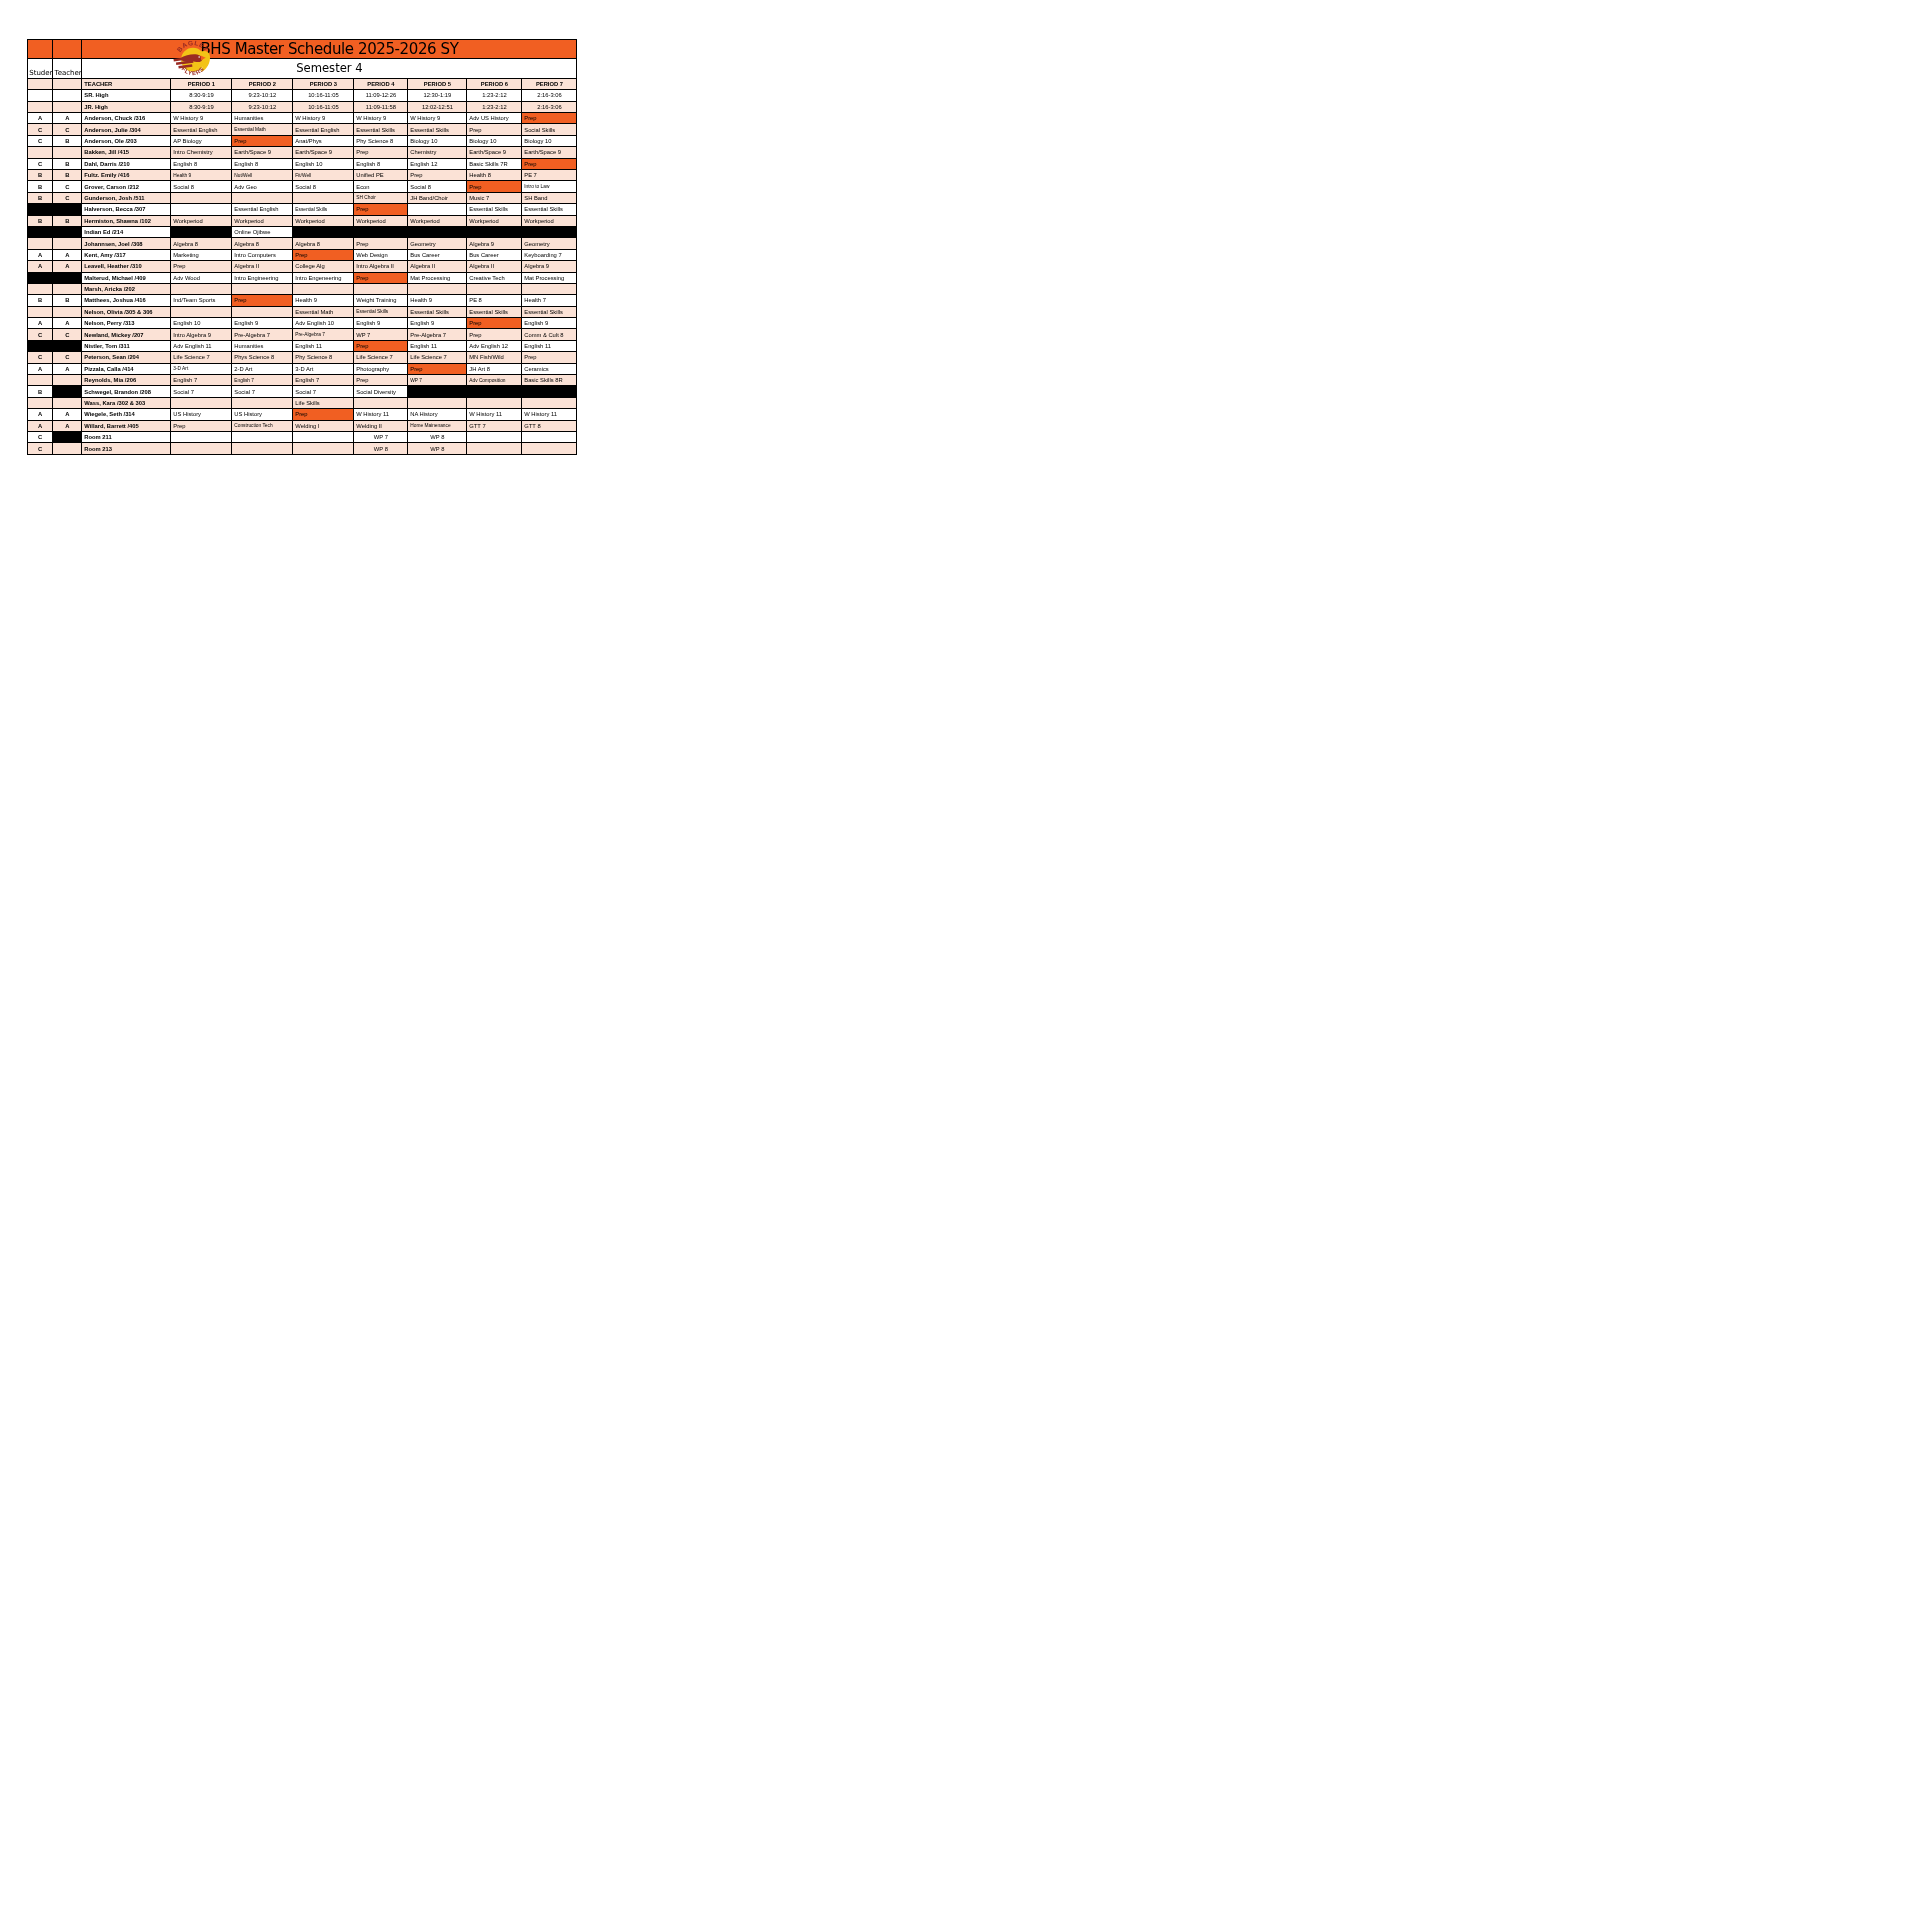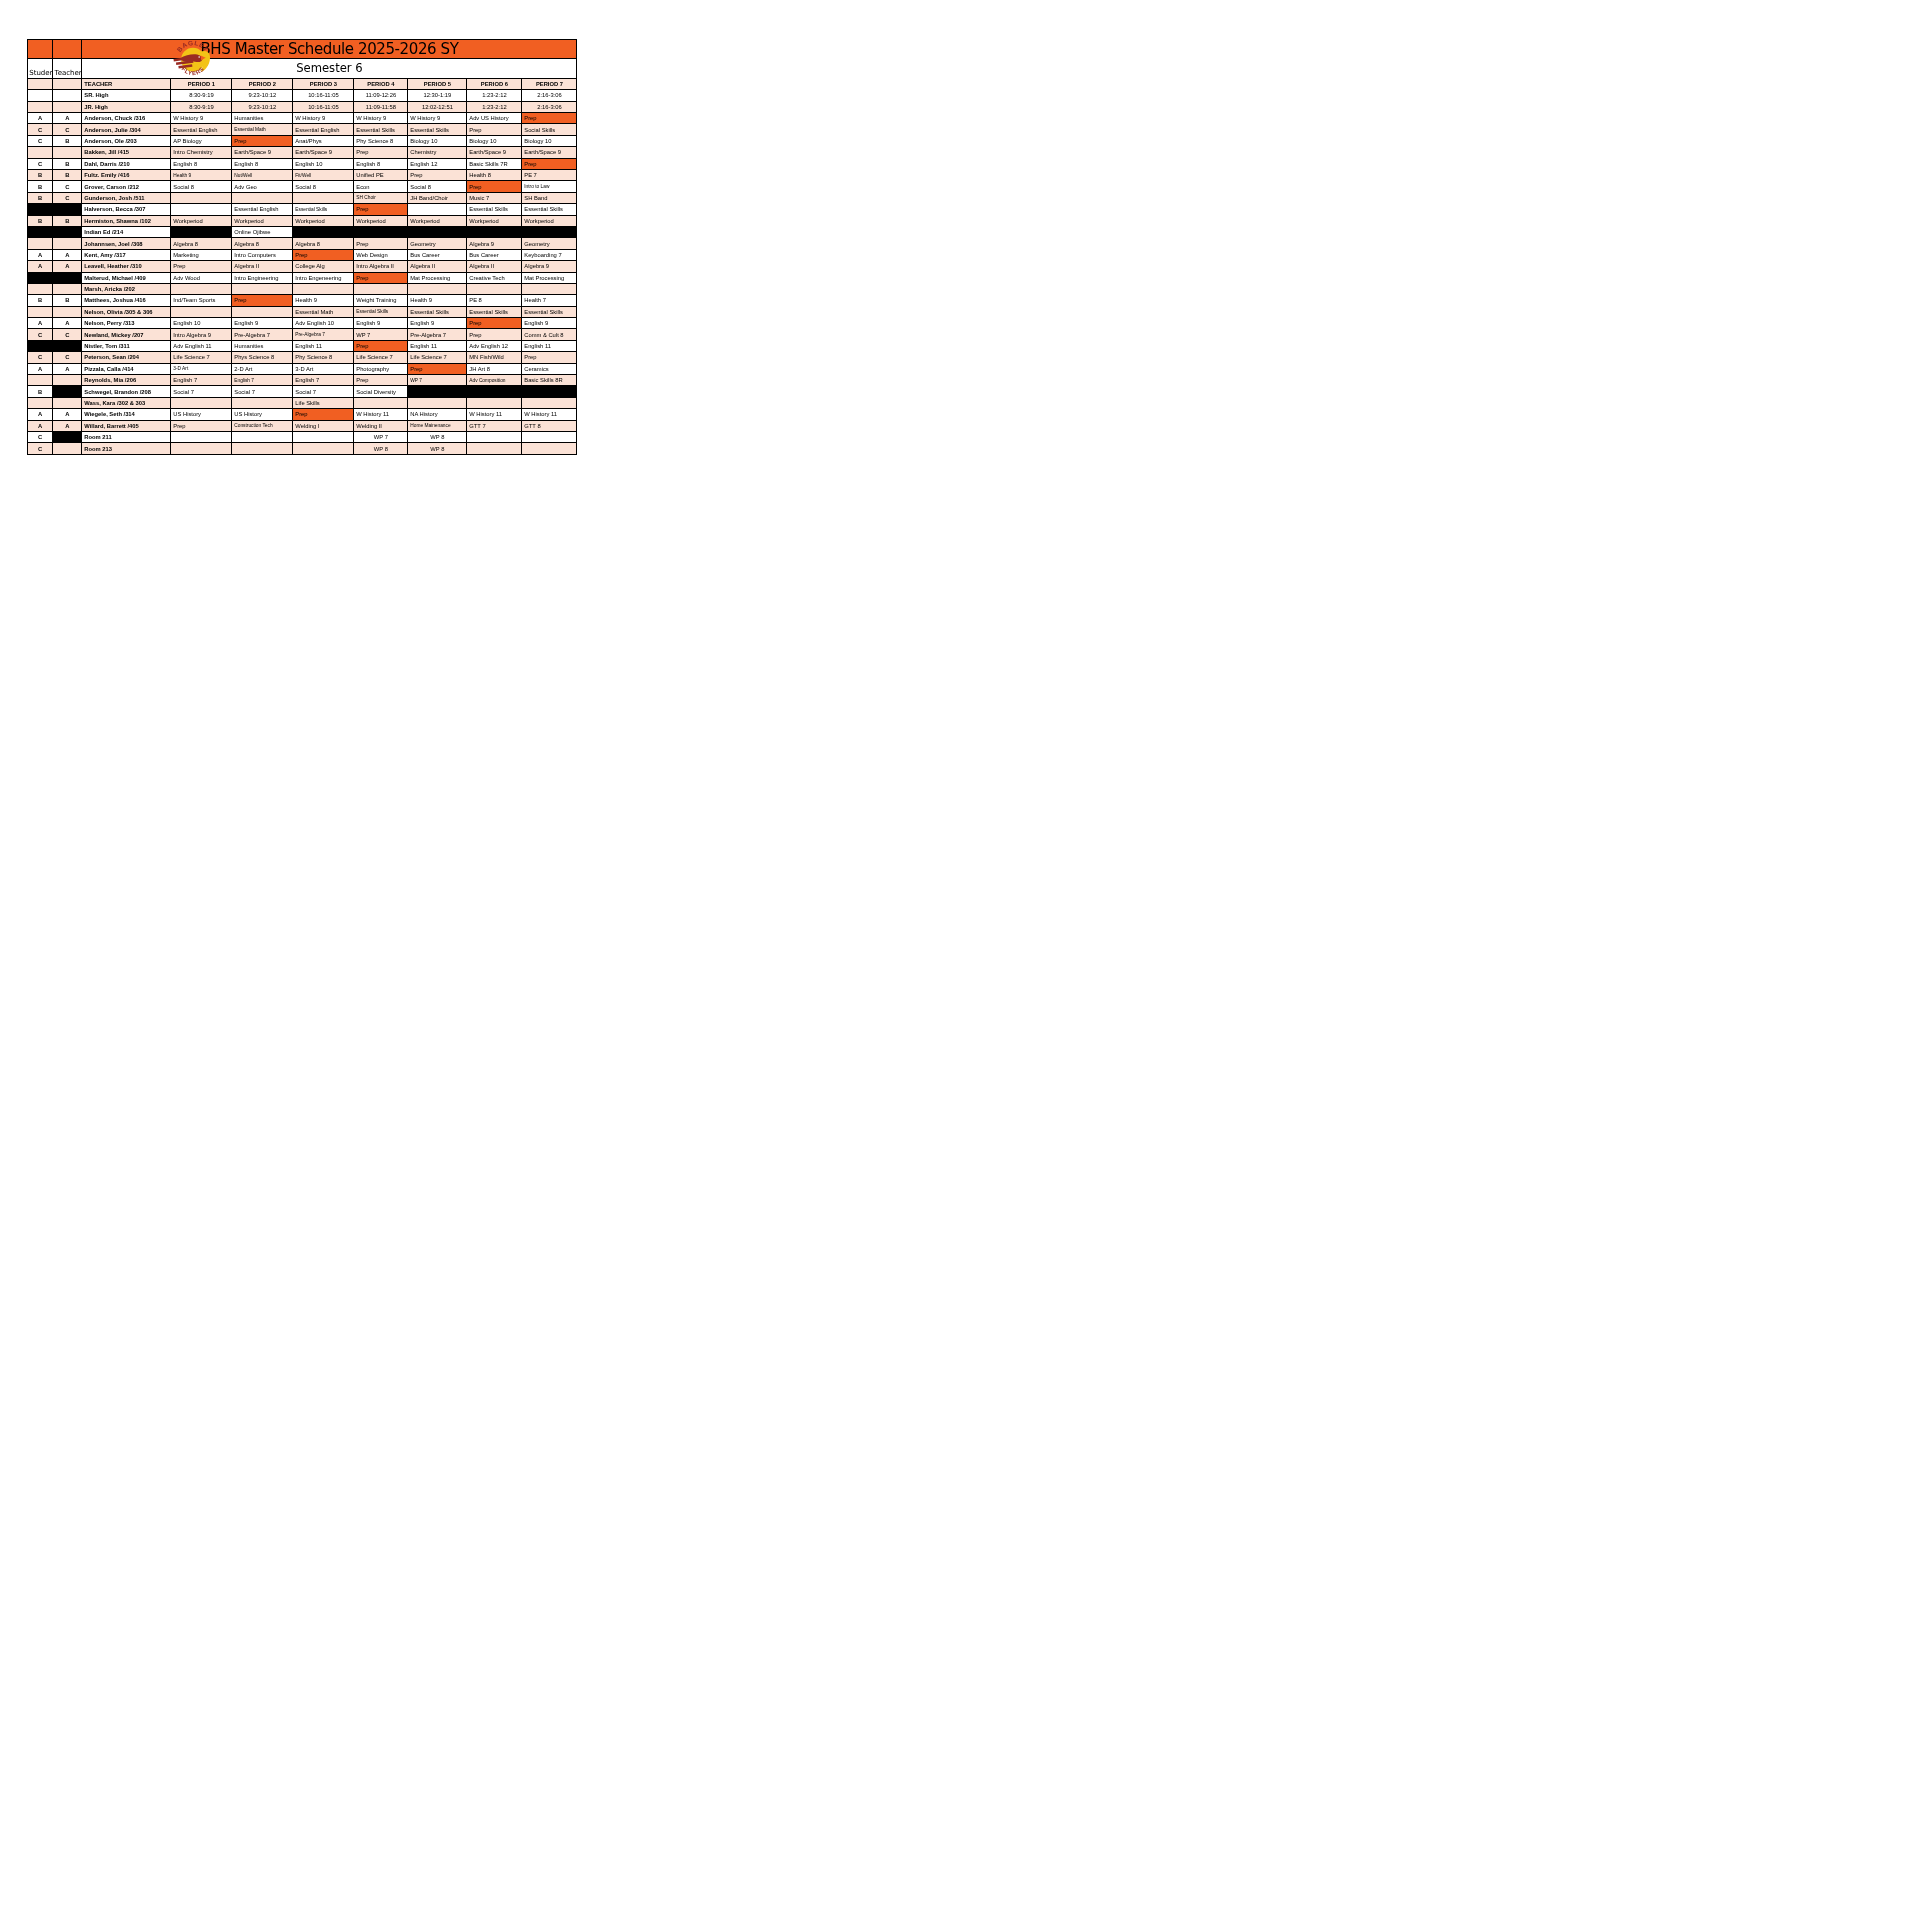--- a/index.html
+++ b/index.html
@@ -73,21 +73,21 @@
     </colgroup>
     <tbody id="sched-body">
       <tr class="title-row">
         <td></td>
         <td></td>
         <td class="title-cell" colspan="8">BHS Master Schedule 2025-2026 SY</td>
       </tr>
       <tr class="semester-row">
         <td class="corner-cell">Student</td>
         <td class="corner-cell">Teacher</td>
-        <td class="semester-cell" colspan="8">Semester 6</td>
+        <td class="semester-cell" colspan="8">Semester 4</td>
       </tr>
     <tr class="pink header-row">
           <td></td>
           <td></td>
           <td class="bold">TEACHER</td>
           <td class="pname">PERIOD 1</td>
           <td class="pname">PERIOD 2</td>
           <td class="pname">PERIOD 3</td>
           <td class="pname">PERIOD 4</td>
           <td class="pname">PERIOD 5</td>

